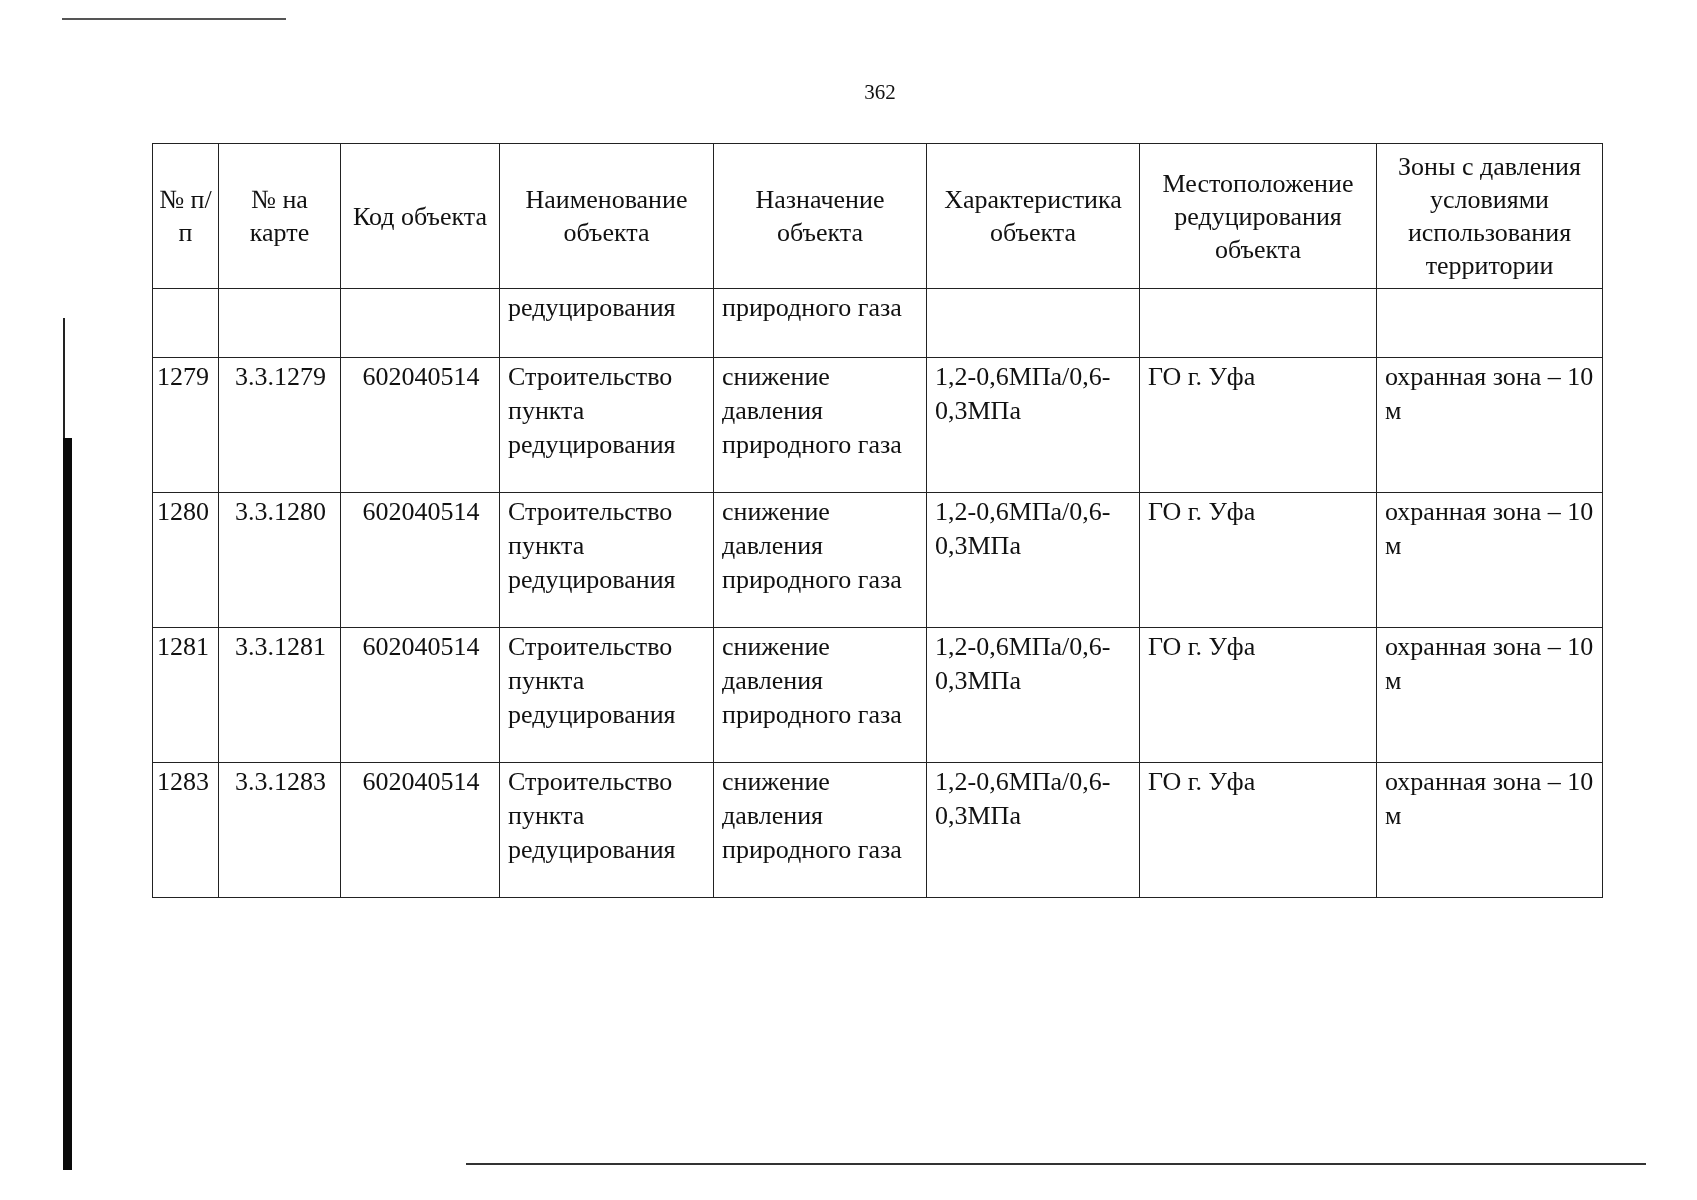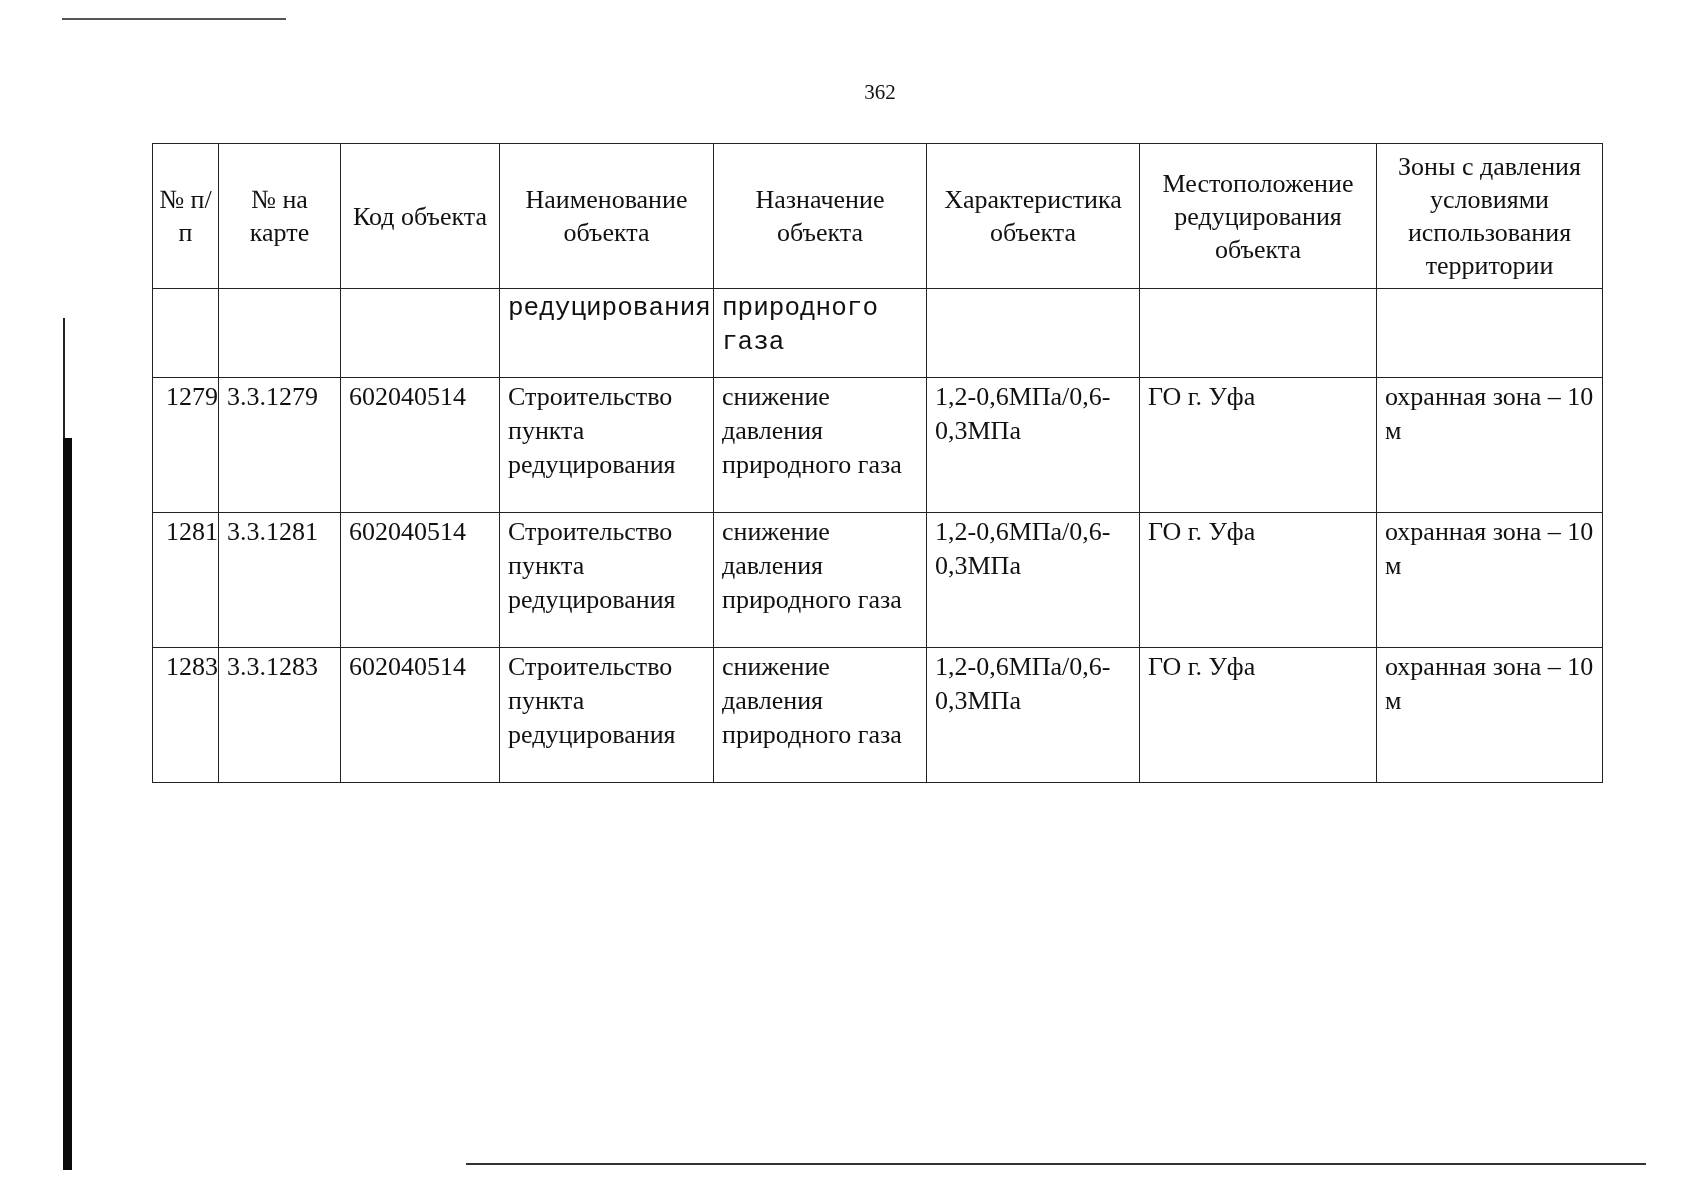--- a/index.html
+++ b/index.html
@@ -6,24 +6,24 @@
   body { width: 1697px; height: 1200px; position: relative; overflow: hidden;
          font-family: "Liberation Serif", "DejaVu Serif", serif; color: #111; }
   .top-rule { position: absolute; left: 62px; top: 18px; width: 224px; height: 2px; background: #555; }
   .left-bar-thin { position: absolute; left: 63px; top: 318px; width: 2px; height: 120px; background: #222; }
   .left-bar { position: absolute; left: 63px; top: 438px; width: 9px; height: 732px; background: #0a0a0a; }
   .bottom-rule { position: absolute; left: 466px; top: 1163px; width: 1180px; height: 2px; background: #333; }
   .page-number { position: absolute; left: 820px; top: 80px; width: 120px; text-align: center; font-size: 21px; }
   table.reg { position: absolute; left: 152px; top: 143px; width: 1450px; border-collapse: collapse; table-layout: fixed; }
   table.reg td, table.reg th { border: 1.6px solid #222; vertical-align: top; font-size: 26px; line-height: 34px; padding: 2px 6px 0 8px; font-weight: normal; }
   table.reg th { text-align: center; vertical-align: middle; padding: 4px 2px; line-height: 33px; }
-  table.reg td.num { padding-left: 13px; padding-right: 2px; }
-  table.reg td.ctr { text-align: left; }
+  table.reg td.num { padding-left: 4px; padding-right: 2px; }
+  table.reg td.ctr { text-align: center; }
   tr.hdr { height: 145px; }
-  tr.cont { height: 89px; font-family: Liberation Mono, monospace; }
+  tr.cont { height: 69px; }
   tr.row { height: 135px; }
   tr.row.last { height: 67px; }
 </style>
 </head>
 <body>
 
 <div class="top-rule"></div>
 <div class="left-bar-thin"></div>
 <div class="left-bar"></div>
 <div class="bottom-rule"></div>
@@ -66,20 +66,30 @@
     <td class="num">1279</td>
     <td class="ctr">3.3.1279</td>
     <td class="ctr">602040514</td>
     <td>Строительство пункта редуцирования</td>
     <td>снижение давления природного газа</td>
     <td>1,2-0,6МПа/0,6-0,3МПа</td>
     <td>ГО г. Уфа</td>
     <td>охранная зона – 10 м</td>
   </tr>
   <tr class="row">
+    <td class="num">1280</td>
+    <td class="ctr">3.3.1280</td>
+    <td class="ctr">602040514</td>
+    <td>Строительство пункта редуцирования</td>
+    <td>снижение давления природного газа</td>
+    <td>1,2-0,6МПа/0,6-0,3МПа</td>
+    <td>ГО г. Уфа</td>
+    <td>охранная зона – 10 м</td>
+  </tr>
+  <tr class="row">
     <td class="num">1281</td>
     <td class="ctr">3.3.1281</td>
     <td class="ctr">602040514</td>
     <td>Строительство пункта редуцирования</td>
     <td>снижение давления природного газа</td>
     <td>1,2-0,6МПа/0,6-0,3МПа</td>
     <td>ГО г. Уфа</td>
     <td>охранная зона – 10 м</td>
   </tr>
   <tr class="row">

